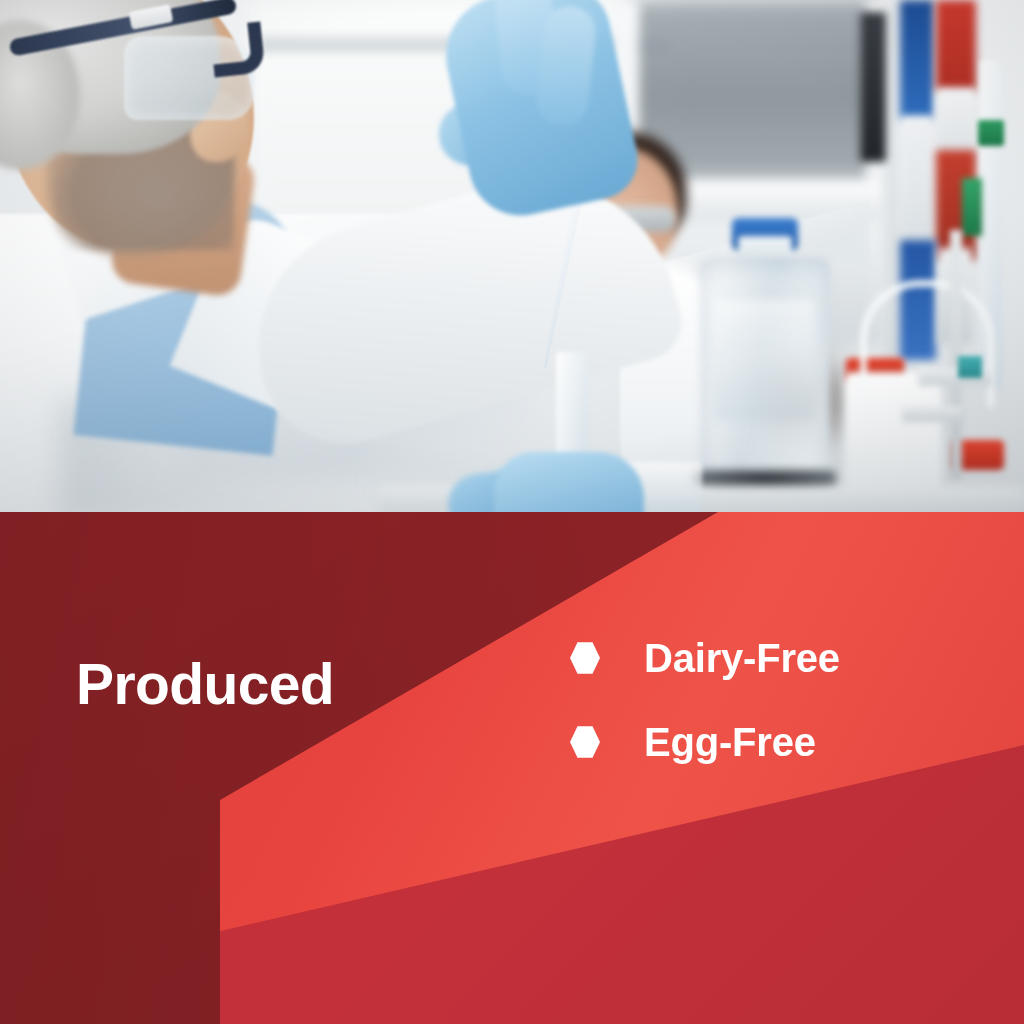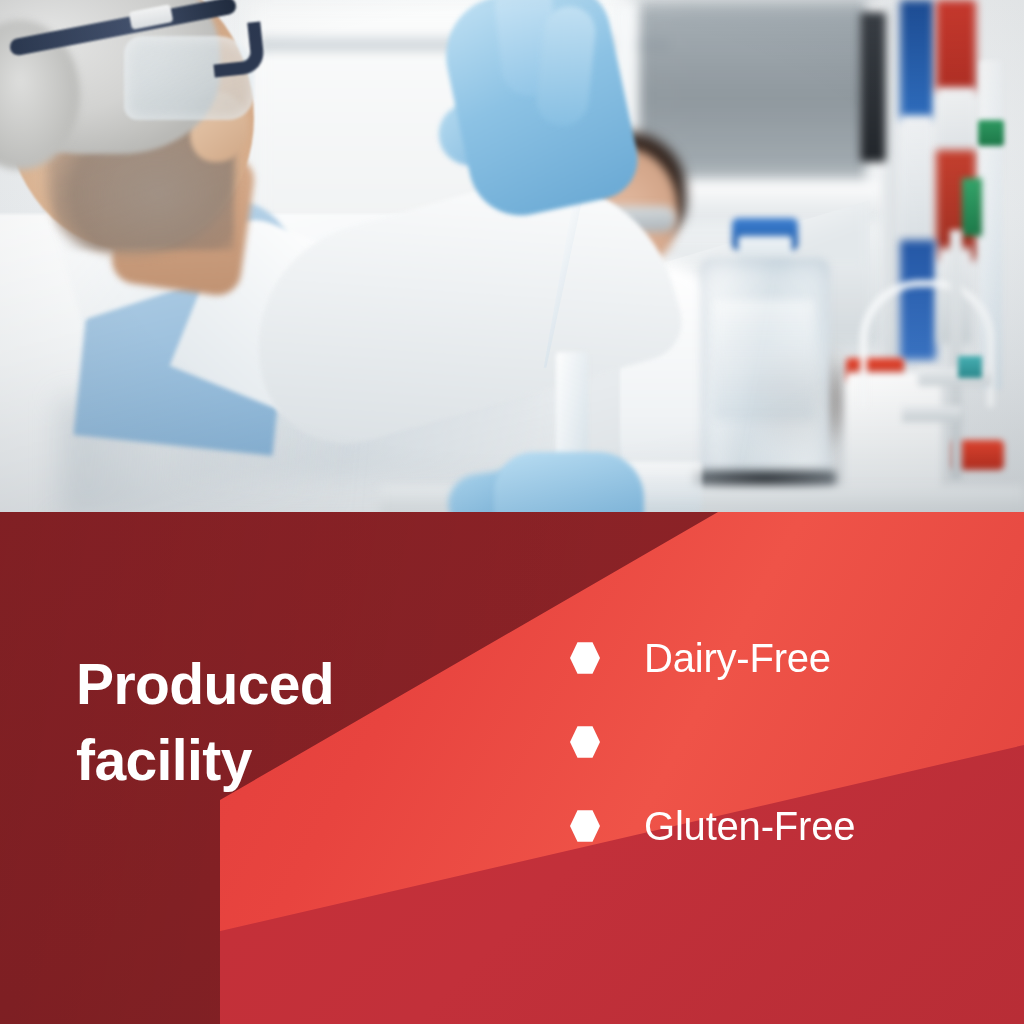--- a/index.html
+++ b/index.html
@@ -514,21 +514,21 @@
     width: 30px; height: 33px;
     background: #ffffff;
     clip-path: polygon(25% 2%, 75% 2%, 100% 50%, 75% 98%, 25% 98%, 0% 50%);
     flex: 0 0 auto;
   }
   .feature-label {
     margin-left: 44px;
     color: #ffffff;
     font-size: 40px;
     line-height: 44px;
-    font-weight: normal;
+    font-weight: bold;
     letter-spacing: -0.2px;
     white-space: nowrap;
     text-align: center;
   }
 </style>
 </head>
 <body>
 
 <div id="stage">
 
@@ -620,31 +620,27 @@
   </div>
 
   <div id="panel">
     <div id="panel-bright"></div>
     <div id="panel-lowerband"></div>
     <div id="panel-dark"></div>
     <div id="panel-darkshade"></div>
 
     <div id="headline">
       <span class="hl-line">Produced</span>
-      <span class="hl-line">facility</span>
     </div>
 
     <div id="features">
       <div class="feature-row">
         <span class="hex"></span>
         <span class="feature-label">Dairy-Free</span>
       </div>
       <div class="feature-row">
         <span class="hex"></span>
-      </div>
-      <div class="feature-row">
-        <span class="hex"></span>
-        <span class="feature-label">Gluten-Free</span>
+        <span class="feature-label">Egg-Free</span>
       </div>
     </div>
   </div>
 
 </div>
 
 </body></html>

